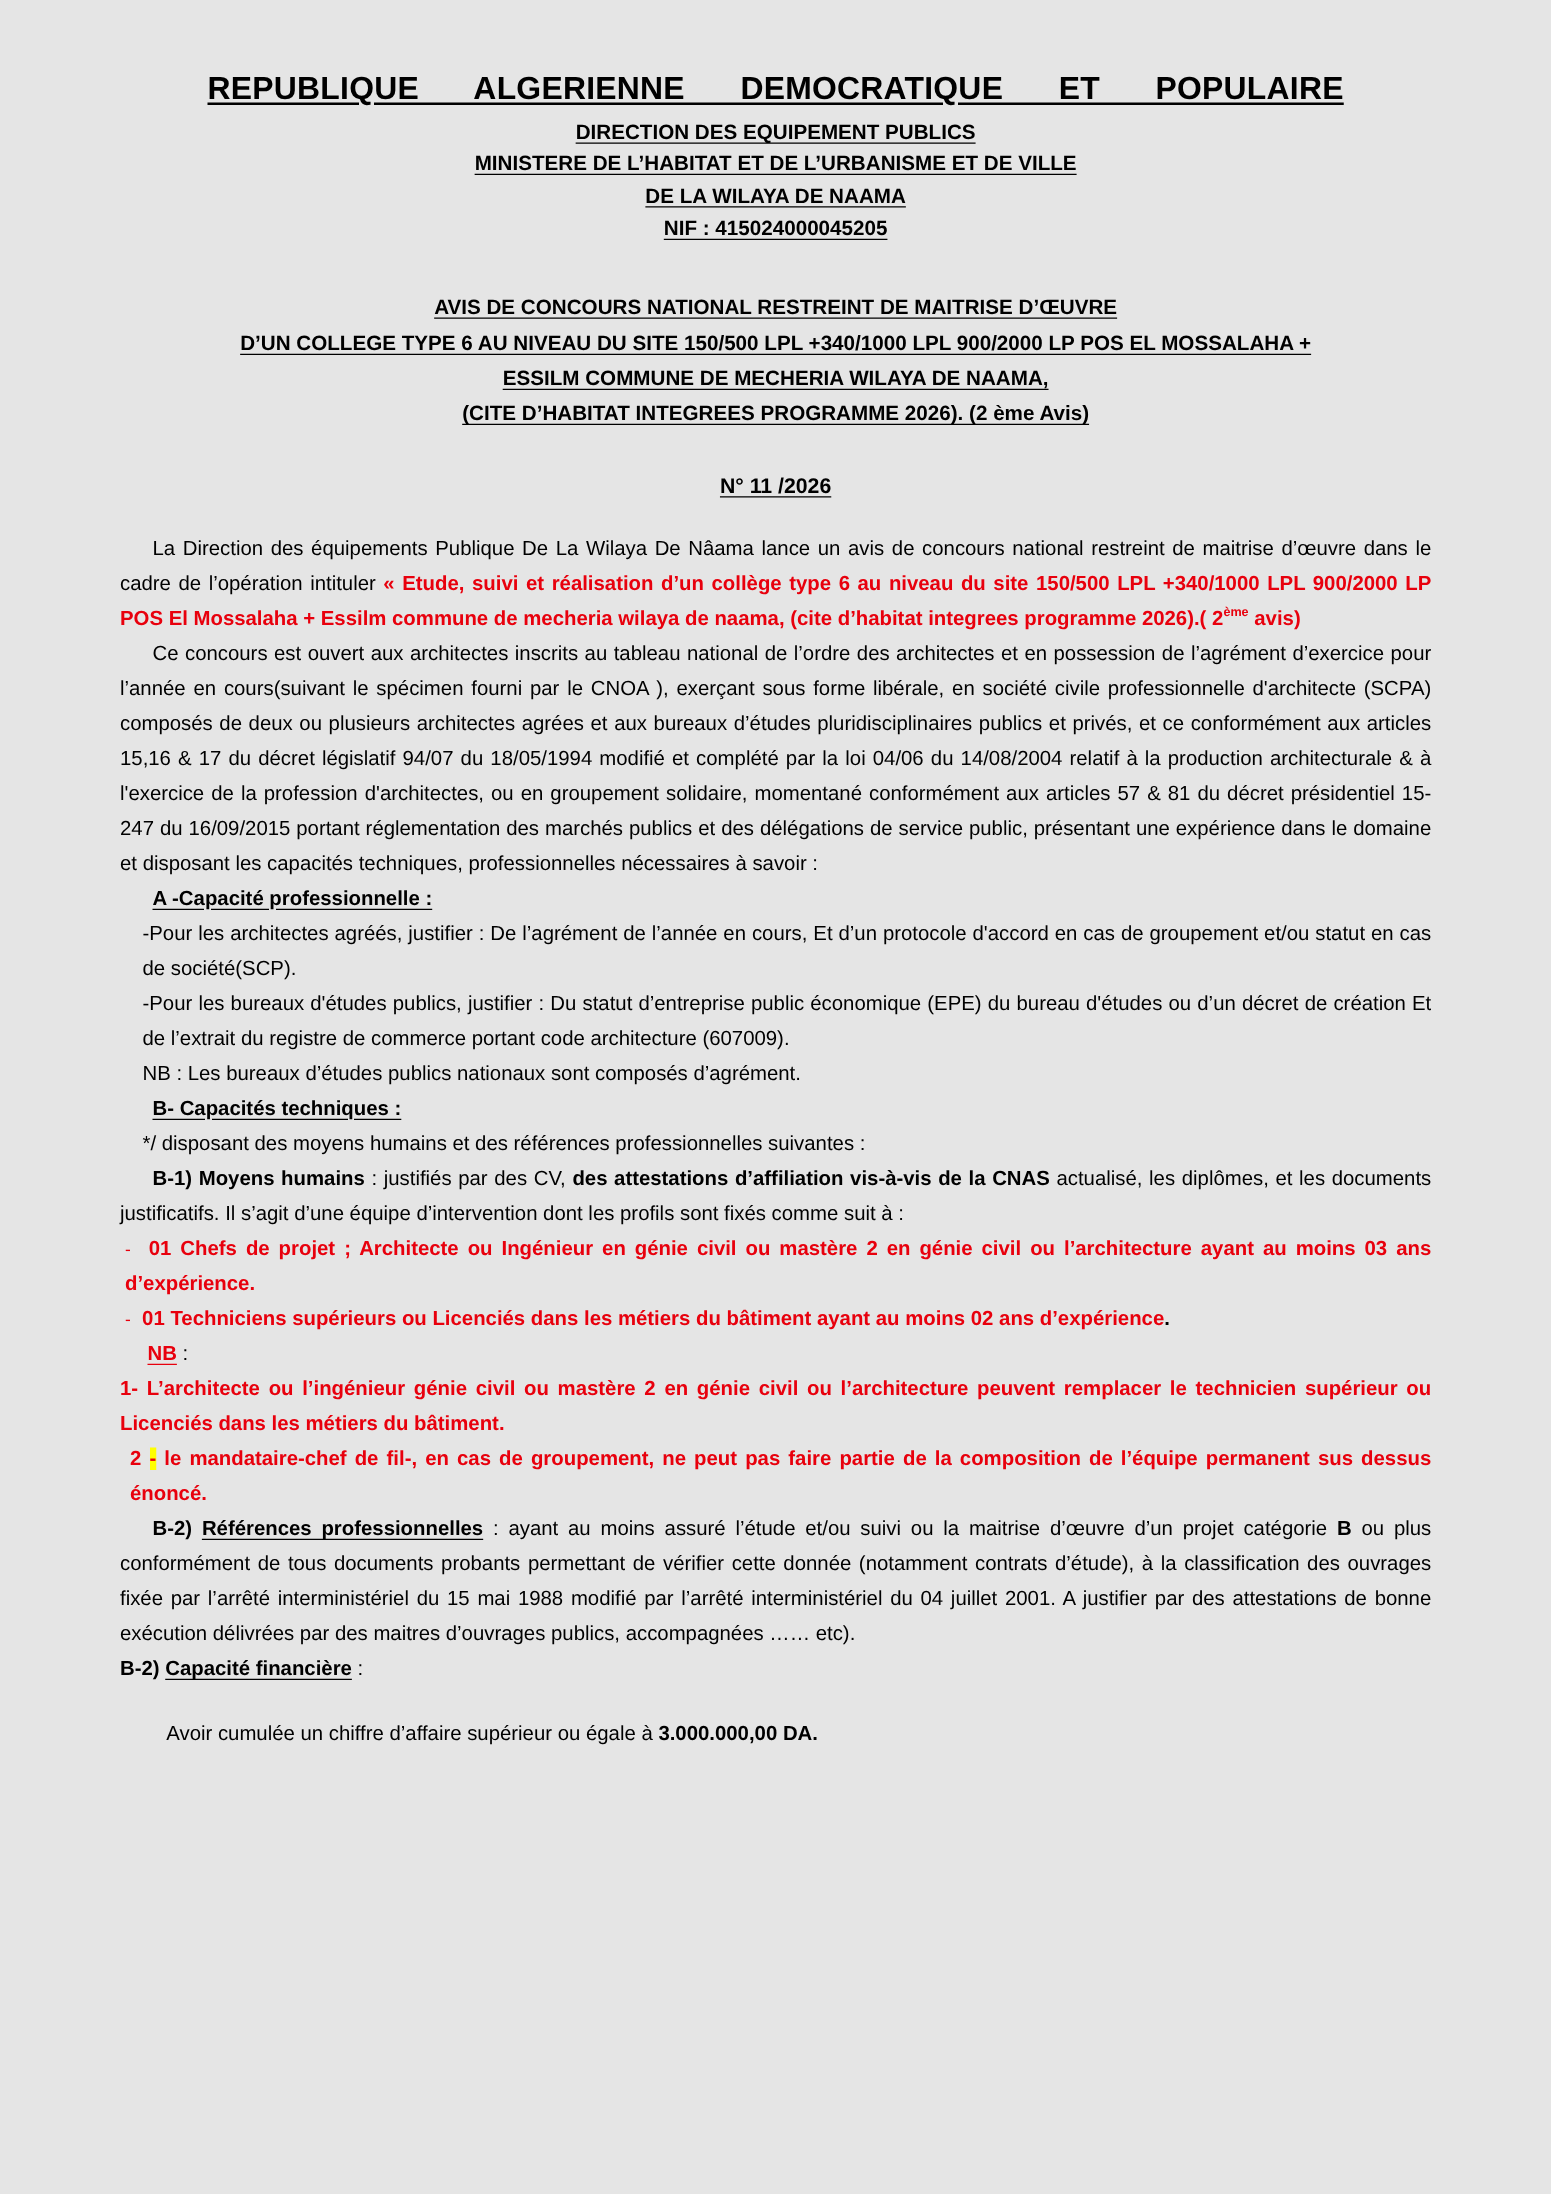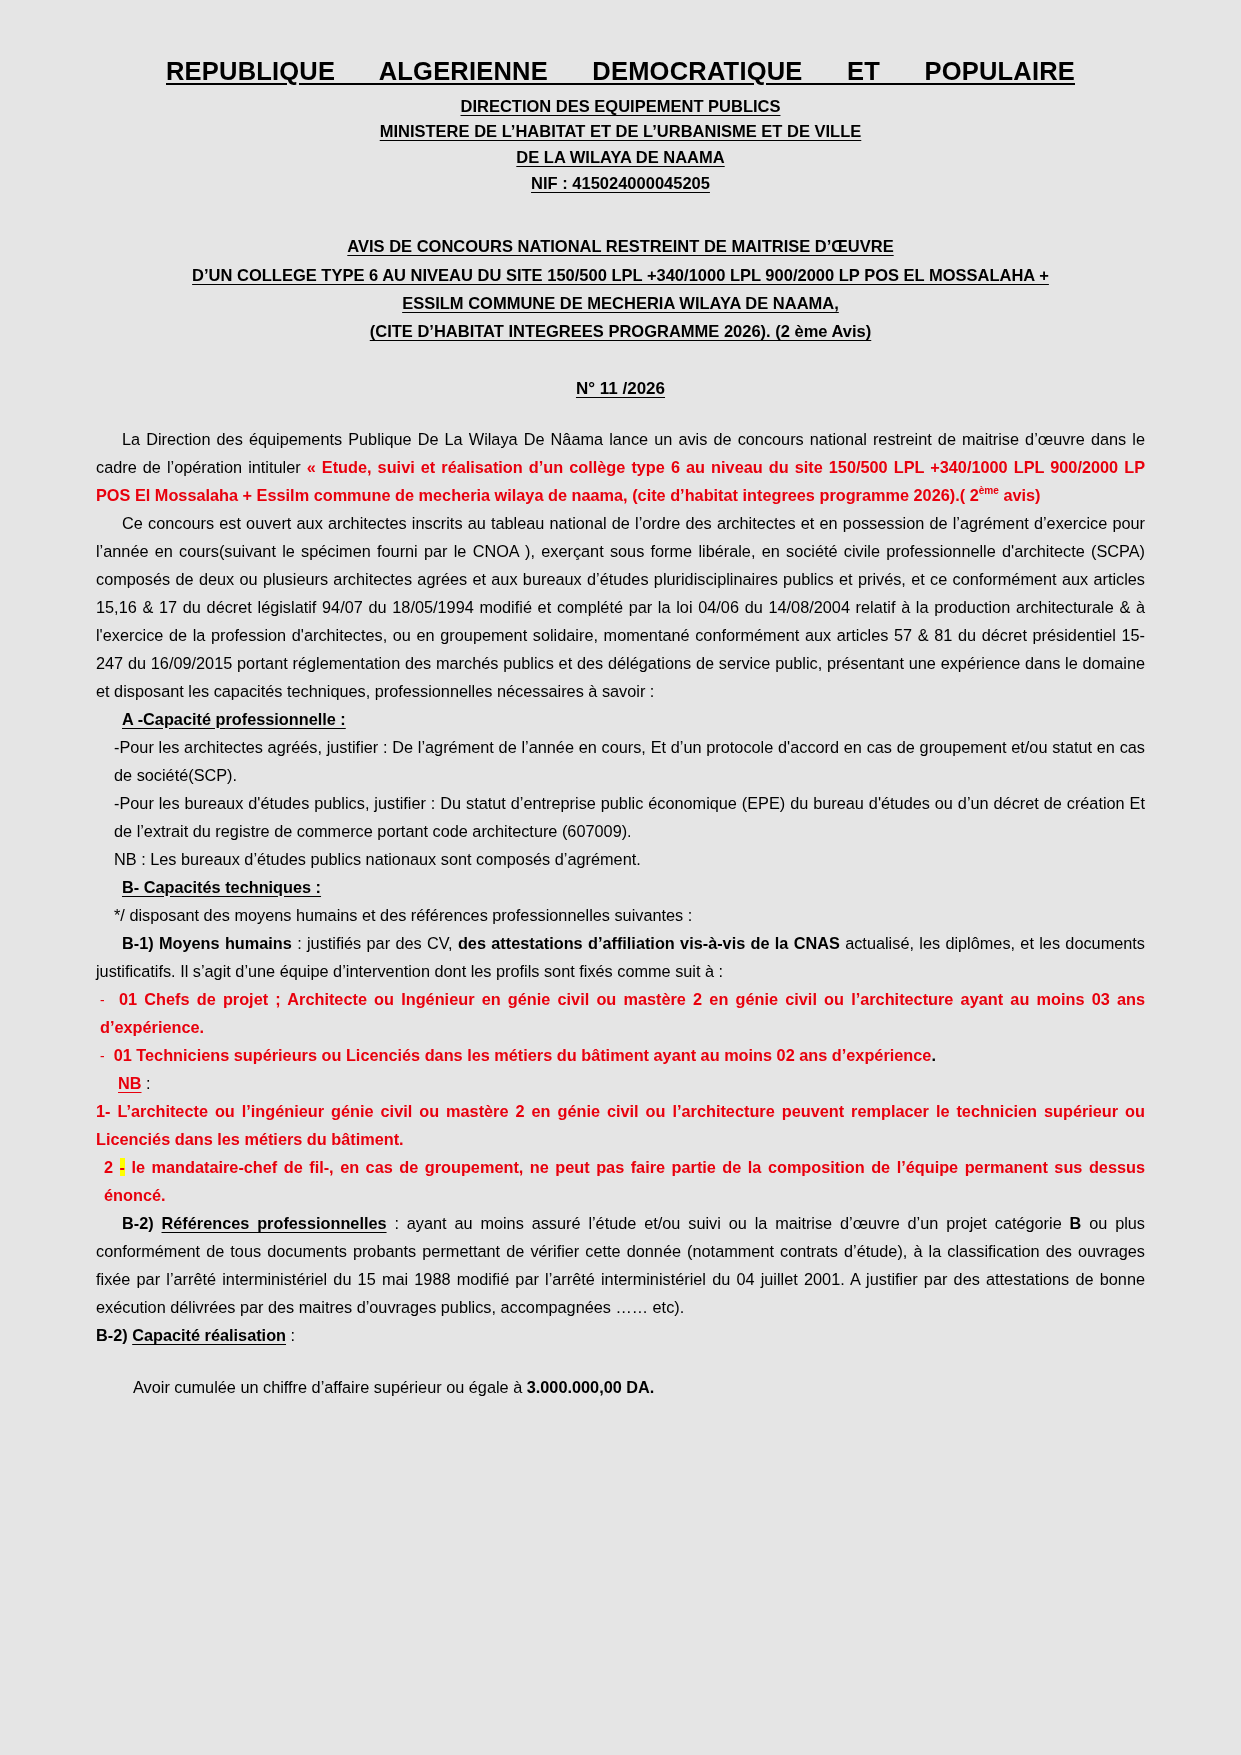--- a/index.html
+++ b/index.html
@@ -191,21 +191,21 @@
     <p class="bullet-red"><span class="dash">-</span>&nbsp; <span>01 Techniciens supérieurs ou Licenciés dans les métiers du bâtiment ayant au moins 02 ans d’expérience</span><span style="color:#000">.</span></p>
 
     <p class="nb-red"><span class="u">NB</span><span style="color:#000;font-weight:normal"> :</span></p>
 
     <p class="num-red">1-  L’architecte ou l’ingénieur génie civil ou mastère 2 en génie civil ou l’architecture   peuvent remplacer le technicien supérieur ou Licenciés dans les métiers du bâtiment.</p>
 
     <p class="num-red2"><span> 2 </span><span class="hl">-</span><span> le mandataire-chef de fil-, en cas de groupement, ne peut pas faire partie de la composition de l’équipe permanent sus dessus énoncé.</span></p>
 
     <p class="b2-para"><span class="b">B-2) </span><span class="b u">Références  professionnelles</span><span>  : ayant au moins assuré l’étude et/ou suivi ou la maitrise d’œuvre d’un projet catégorie </span><span class="b">B</span><span> ou plus conformément de tous documents probants permettant de vérifier cette donnée (notamment contrats d’étude), à la classification des ouvrages fixée par l’arrêté interministériel du 15 mai 1988 modifié par l’arrêté interministériel du 04 juillet 2001. A justifier par des attestations de bonne exécution délivrées par des maitres d’ouvrages publics, accompagnées …… etc).</span></p>
 
-    <p class="b3-head"><span>B-2) </span><span class="u">Capacité réalisation</span><span style="font-weight:normal"> :</span></p>
+    <p class="b3-head"><span>B-2) </span><span class="u">Capacité financière</span><span style="font-weight:normal"> :</span></p>
 
     <div class="gap-sm"></div>
 
     <p class="finance"><span>Avoir cumulée un chiffre d’affaire supérieur ou égale à </span><span class="b">3.000.000,00 DA.</span></p>
 
   </div>
 
 
 </div>
 

